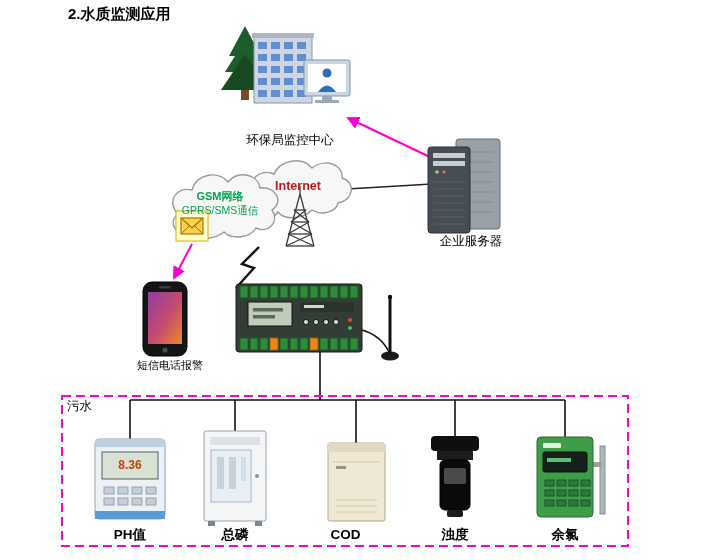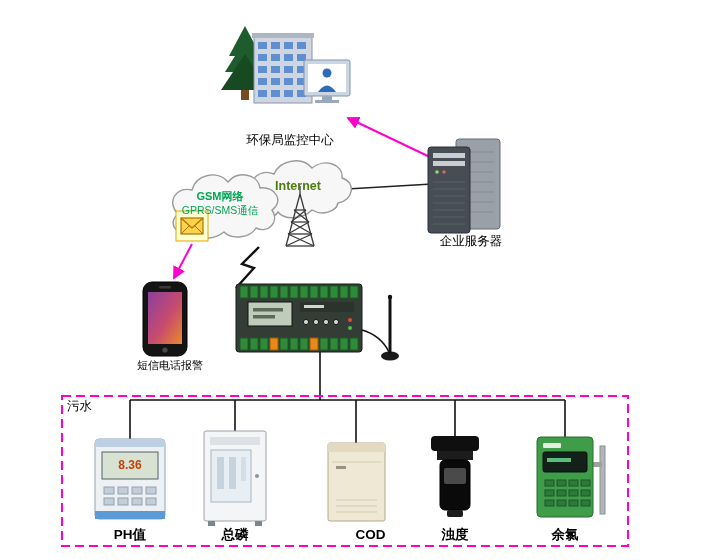--- a/index.html
+++ b/index.html
@@ -6,29 +6,29 @@
   .canvas{
     position:relative;width:720px;height:560px;background:#ffffff;overflow:hidden;
     font-family:"Liberation Sans","DejaVu Sans",sans-serif;
   }
   .gfx{position:absolute;left:0;top:0;z-index:1;}
   .lbl{position:absolute;z-index:2;color:#000;text-align:center;line-height:1.15;}
   .title{left:68px;top:5px;font-size:15px;font-weight:700;text-align:left;}
   .lbl-center{left:238px;top:105px;width:104px;font-size:12.5px;margin-top:28px;}
   .lbl-gsm1{left:180px;top:190px;width:80px;font-size:11px;font-weight:700;color:#00a651;}
   .lbl-gsm2{left:170px;top:204px;width:100px;font-size:10.5px;font-weight:400;color:#00a651;}
-  .lbl-internet{left:262px;top:179px;width:72px;font-size:12.5px;font-weight:700;color:#4d7c0f;}
+  .lbl-internet{left:262px;top:179px;width:72px;font-size:12.5px;font-weight:700;color:#b91c1c;}
   .lbl-server{left:426px;top:234px;width:90px;font-size:12.5px;}
   .lbl-phone{left:125px;top:359px;width:90px;font-size:11px;text-align:center;}
   .lbl-sewage{left:67px;top:399px;width:40px;font-size:12.5px;text-align:left;}
   .ph-value{left:102px;top:459px;width:56px;font-size:12px;font-weight:700;color:#c2410c;}
   .sensor-lbl{top:527px;font-size:13.5px;font-weight:600;}
   .s-ph{left:95px;width:70px;}
   .s-tp{left:204px;width:62px;}
-  .s-cod{left:342px;width:57px;}
+  .s-cod{left:317px;width:57px;}
   .s-turb{left:430px;width:50px;}
   .s-cl{left:537px;width:56px;}
 </style>
 </head>
 <body>
 
 <div class="canvas">
 
   <svg class="gfx" width="720" height="560" viewBox="0 0 720 560" xmlns="http://www.w3.org/2000/svg">
     <defs>
@@ -264,20 +264,21 @@
         <rect x="557" y="490" width="9" height="6" fill="#2c7a38" stroke="#1d5526"></rect>
         <rect x="569" y="490" width="9" height="6" fill="#2c7a38" stroke="#1d5526"></rect>
         <rect x="581" y="490" width="9" height="6" fill="#2c7a38" stroke="#1d5526"></rect>
       <rect x="545" y="500" width="9" height="6" fill="#2c7a38" stroke="#1d5526"></rect>
         <rect x="557" y="500" width="9" height="6" fill="#2c7a38" stroke="#1d5526"></rect>
         <rect x="569" y="500" width="9" height="6" fill="#2c7a38" stroke="#1d5526"></rect>
         <rect x="581" y="500" width="9" height="6" fill="#2c7a38" stroke="#1d5526"></rect>
     </g>
   </svg>
 
+  <div class="lbl title">2.水质监测应用</div>
   <div class="lbl lbl-center">环保局监控中心</div>
   <div class="lbl lbl-gsm1">GSM网络</div>
   <div class="lbl lbl-gsm2">GPRS/SMS通信</div>
   <div class="lbl lbl-internet">Internet</div>
   <div class="lbl lbl-server">企业服务器</div>
   <div class="lbl lbl-phone">短信电话报警</div>
   <div class="lbl lbl-sewage">污水</div>
   <div class="lbl ph-value">8.36</div>
   <div class="lbl sensor-lbl s-ph">PH值</div>
   <div class="lbl sensor-lbl s-tp">总磷</div>

